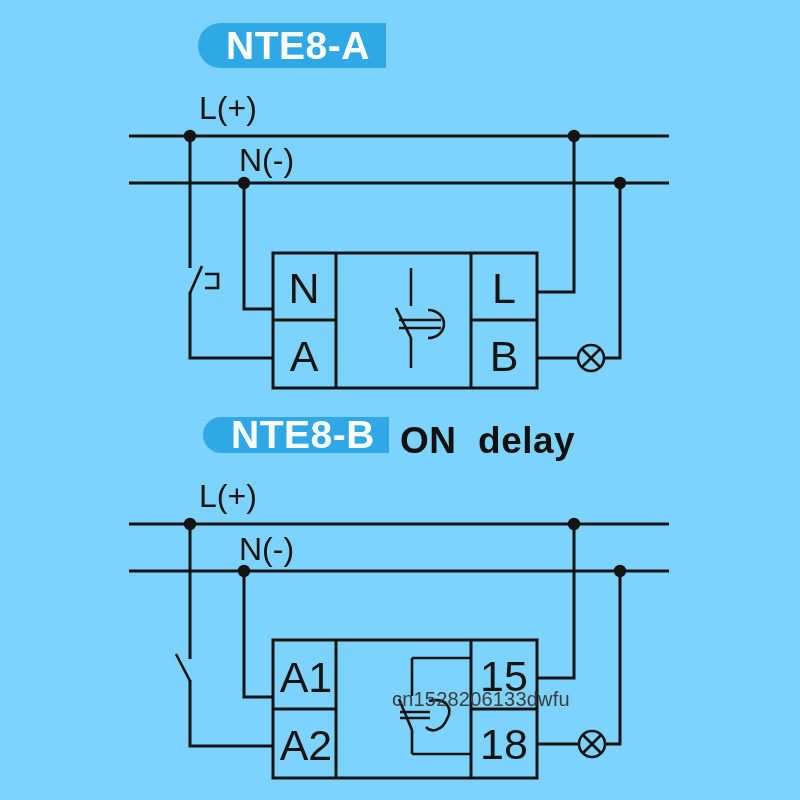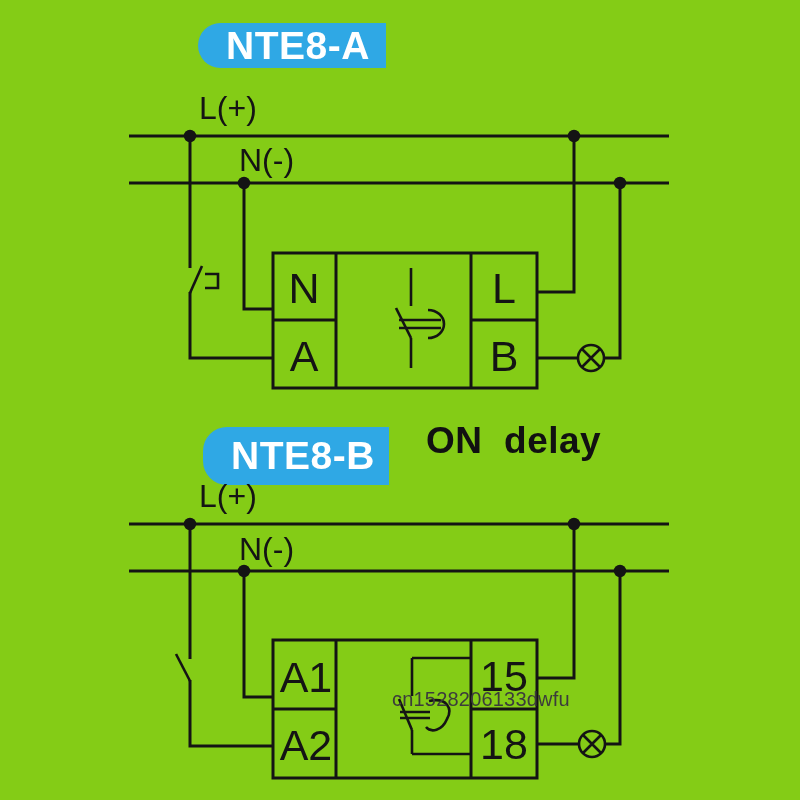--- a/index.html
+++ b/index.html
@@ -1,55 +1,55 @@
 <!DOCTYPE html>
 <html><head>
 <meta charset="utf-8">
 <style>
   html, body { margin: 0; padding: 0; background: #ffffff; }
   .screen {
     position: relative;
     width: 800px;
     height: 800px;
-    background: #84cc16;
+    background: #7dd3fc;
     overflow: hidden;
     font-family: "Liberation Sans", sans-serif;
   }
   svg { position: absolute; left: 0; top: 0; }
 
   .badge {
     position: absolute;
     height: 45px;
     background: #2fa8e5;
     color: #ffffff;
     border-radius: 24px 0 0 24px;
     display: flex;
     align-items: center;
     padding-left: 28px;
     font-size: 39px;
     font-weight: bold;
     letter-spacing: 0.5px;
     box-sizing: border-box;
   }
   .badge-a { left: 198px; top: 23px; width: 188px; }
-  .badge-b { left: 203px; top: 427px; width: 186px; height: 58px; }
+  .badge-b { left: 203px; top: 417px; width: 186px; height: 36px; }
 
   .delay-title {
     position: absolute;
     height: 45px;
     display: flex;
     align-items: center;
     color: #111111;
     font-size: 37px;
     font-weight: bold;
     letter-spacing: 0.5px;
     white-space: pre;
   }
   .title-a { left: 394px; top: 24px; }
-  .title-b { left: 400px; top: 418px; margin-left: 26px; }
+  .title-b { left: 400px; top: 418px; }
 
   .watermark {
     position: absolute;
     left: 392px;
     top: 688px;
     font-size: 20px;
     color: #3c3c3c;
     letter-spacing: 0.2px;
     white-space: pre;
   }

